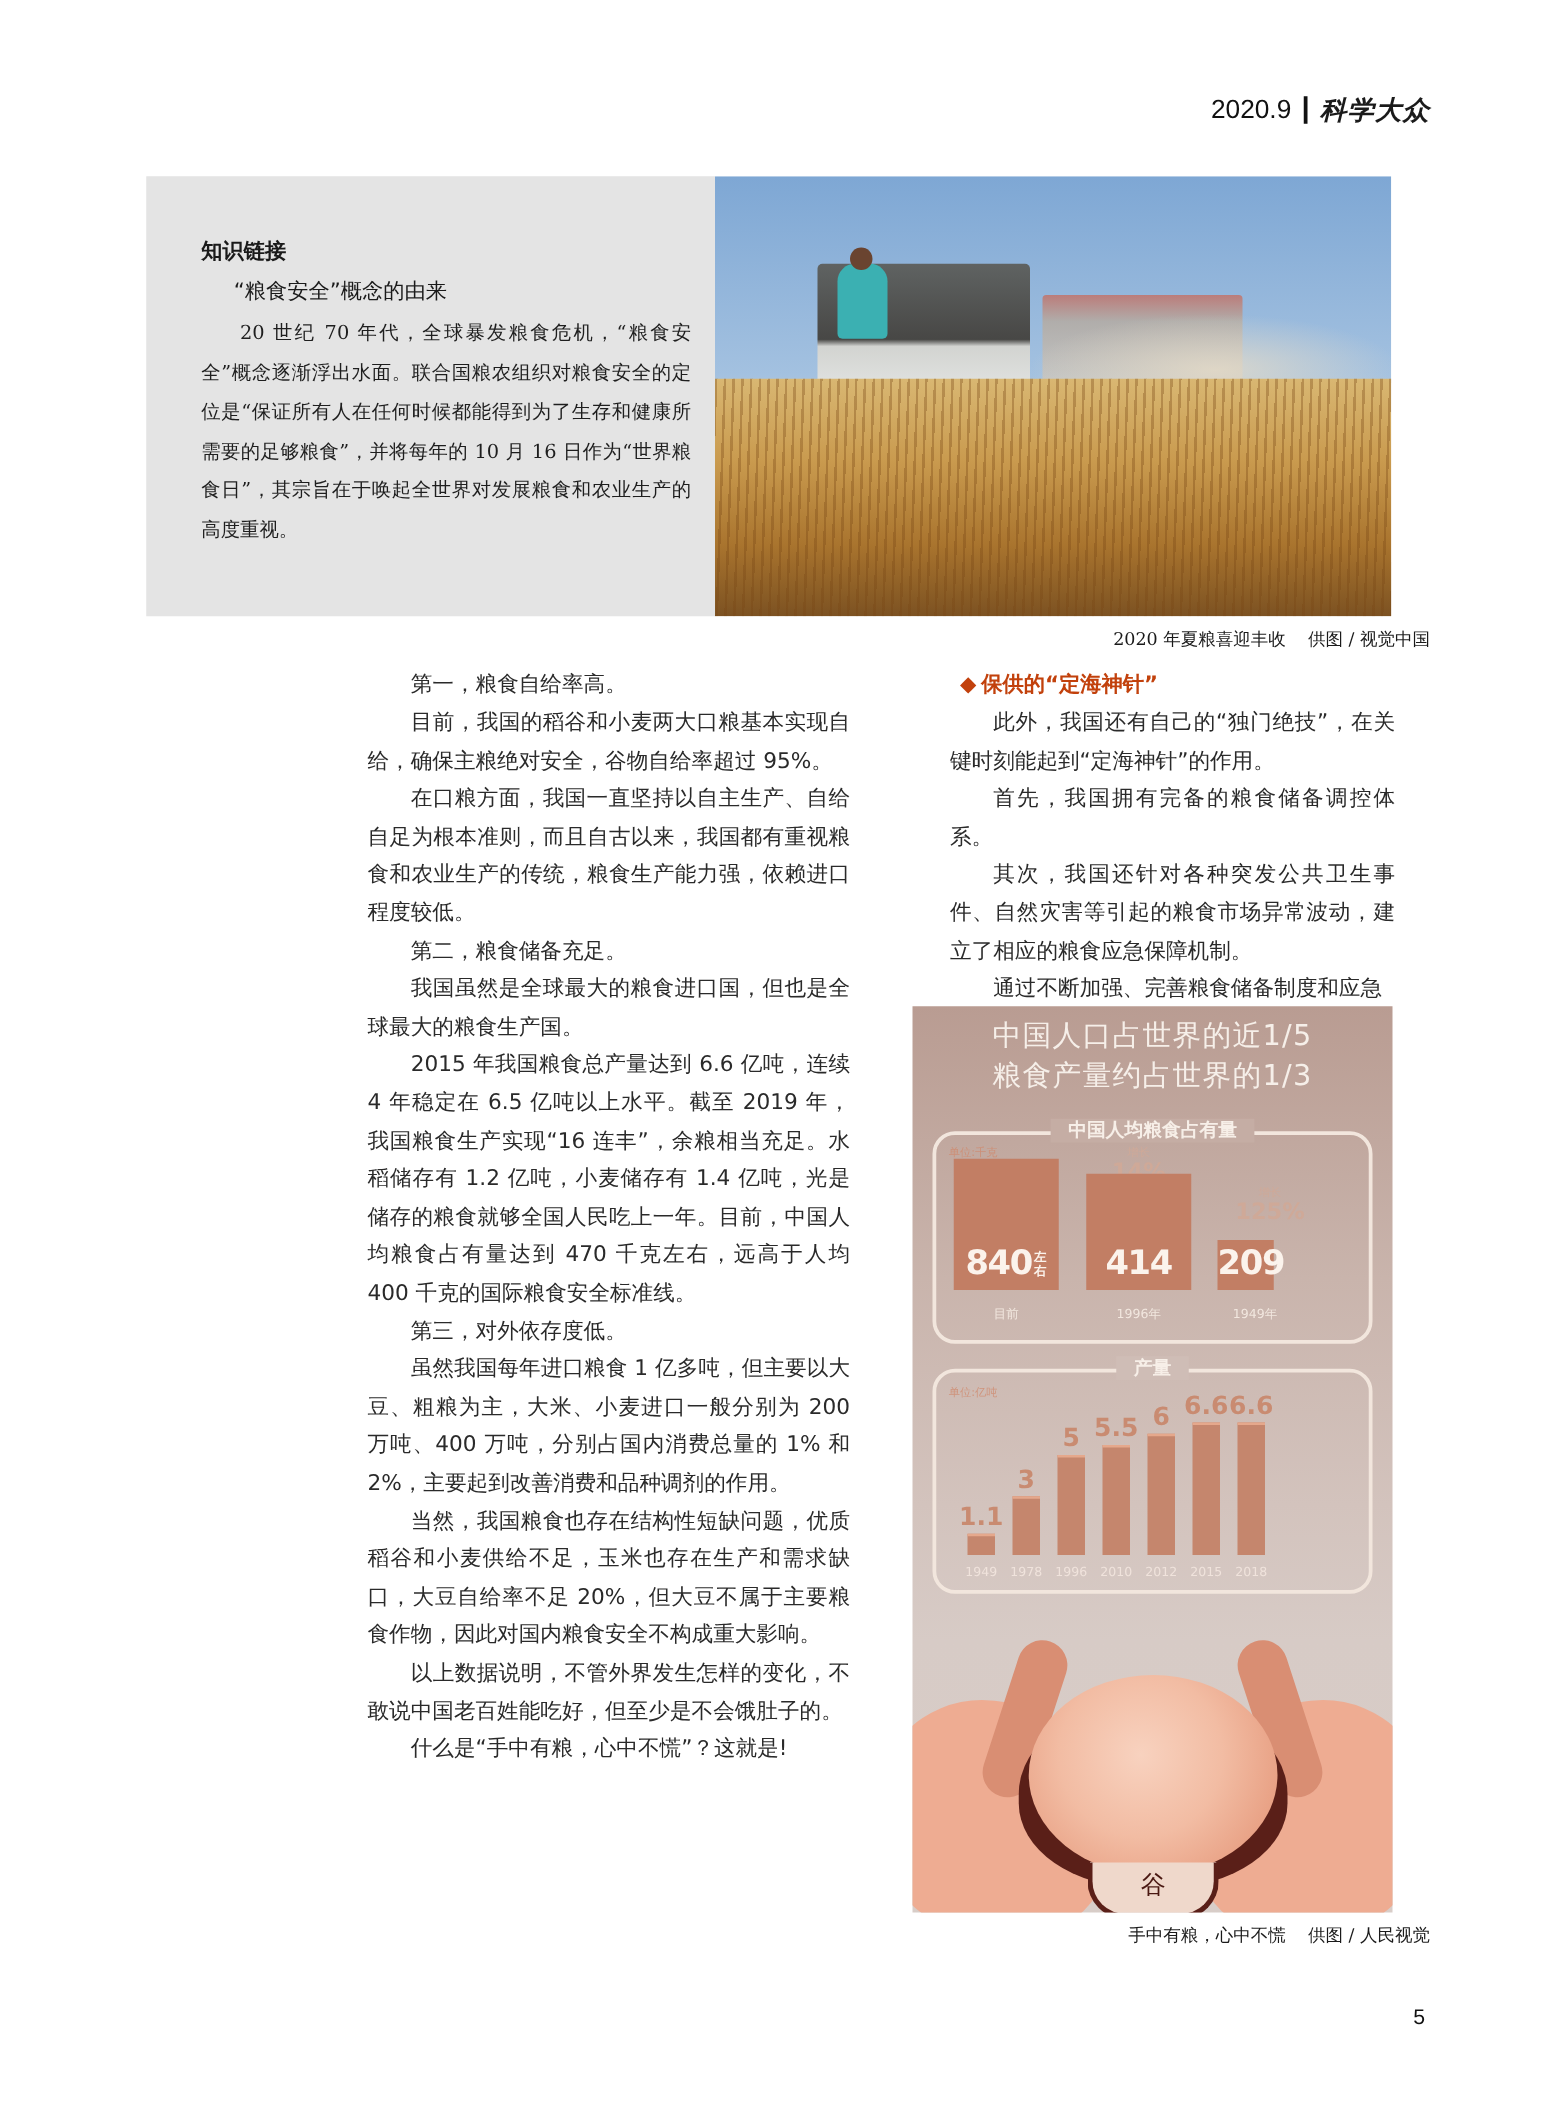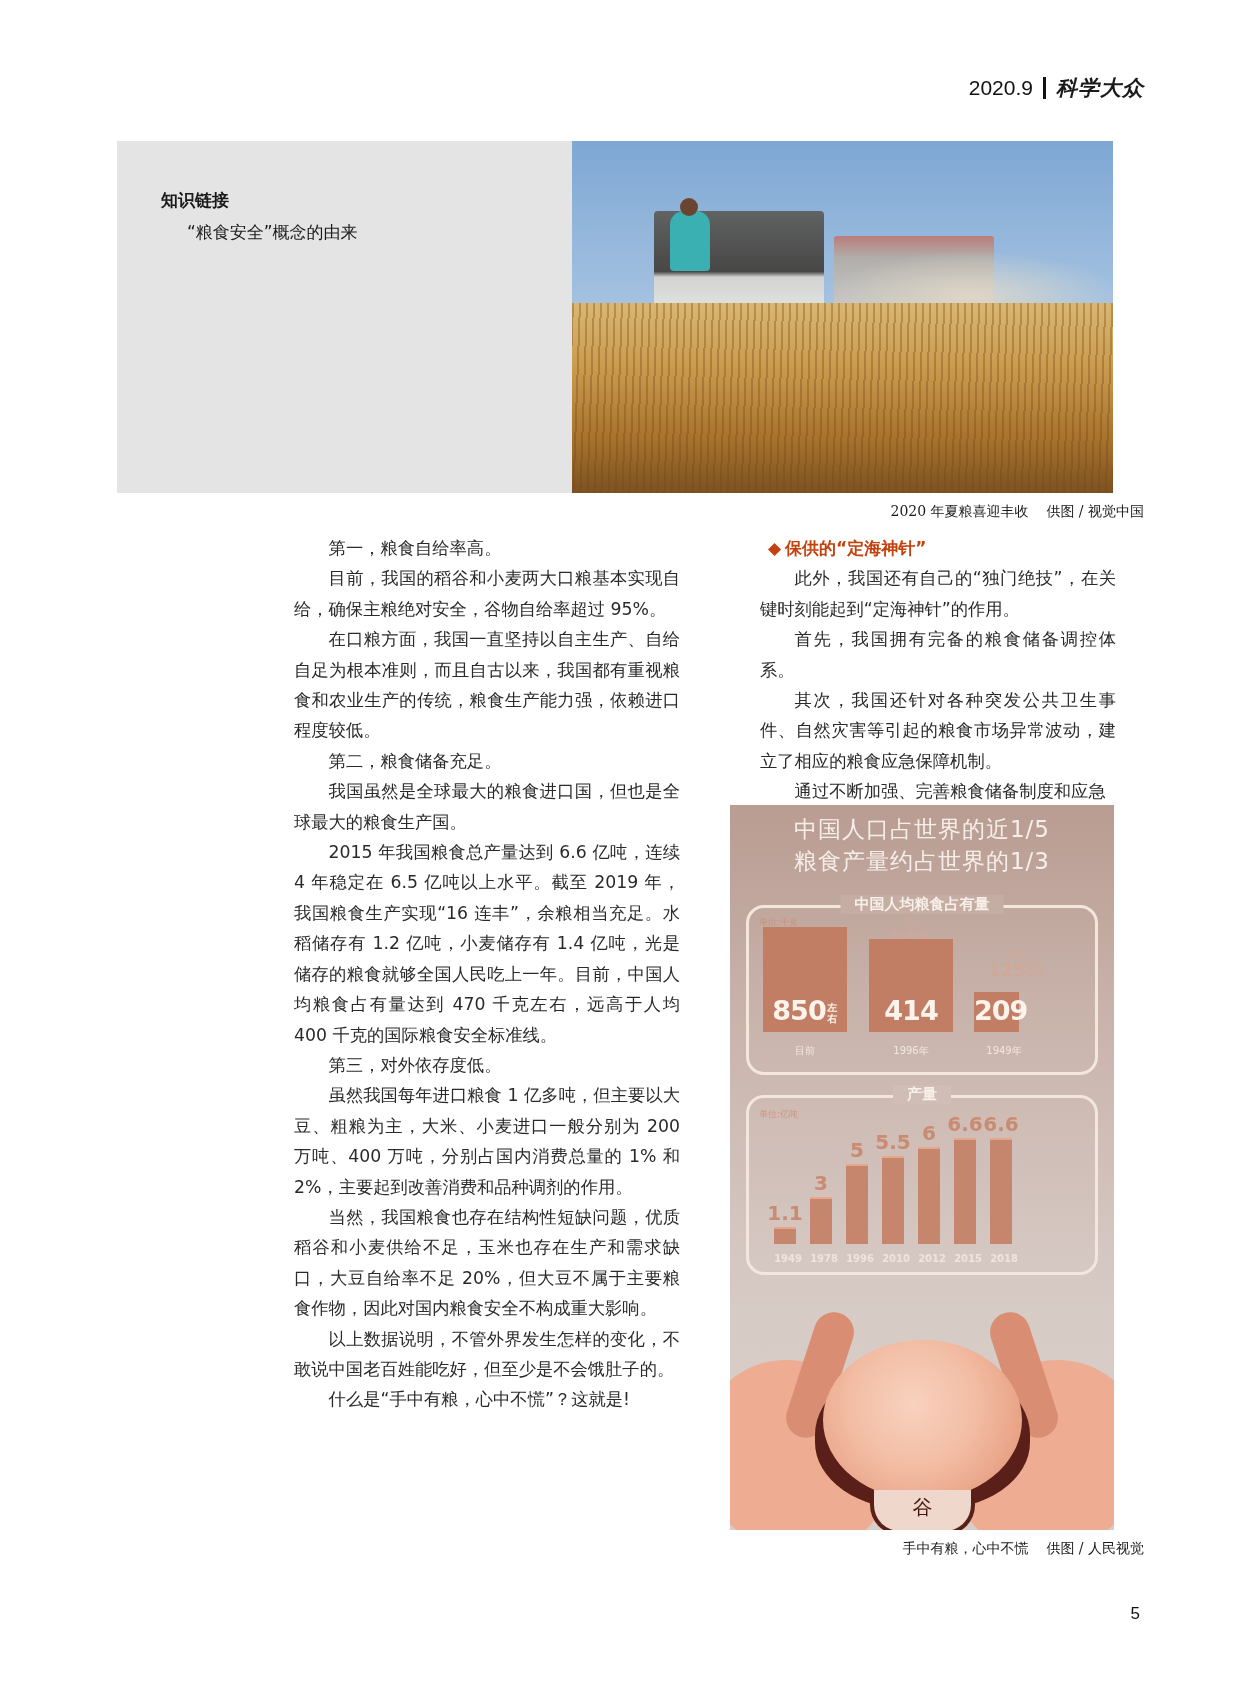--- a/index.html
+++ b/index.html
@@ -55,21 +55,21 @@
   .pbar { position: absolute; bottom: 40px; background: #c27e64; }
   .pbar .num { position: absolute; bottom: 6px; left: 0; right: 0; text-align: center; color: #fbf3ec; font-weight: 900; font-size: 27px; letter-spacing: -1px; }
   .pbar .num small { font-size: 10px; font-weight: 700; display: inline-block; width: 12px; line-height: 11px; vertical-align: middle; }
   .plabel { position: absolute; bottom: 14px; color: #f2e7df; font-size: 10px; text-align: center; }
   .growth { position: absolute; text-align: center; color: #cfa998; }
   .growth .g1 { font-size: 9px; display: block; }
   .growth .g2 { font-size: 18px; font-weight: 700; display: block; line-height: 18px; }
 
   .obar { position: absolute; bottom: 28px; width: 22px; background: #c5866d; border-top: 2px solid #e5a88c; }
   .oval { position: absolute; color: #c98b71; font-size: 20px; font-weight: 700; text-align: center; width: 40px; }
-  .oyear { position: absolute; bottom: 8px; color: #f0e3dc; font-size: 10px; text-align: right; width: 34px; font-weight: bold; }
+  .oyear { position: absolute; bottom: 8px; color: #f0e3dc; font-size: 10px; text-align: center; width: 34px; }
 
   .bowl-area { position: absolute; left: 0; top: 475px; width: 384px; height: 250px; }
   .hand-l { position: absolute; left: -30px; top: 80px; width: 190px; height: 190px; background: #eeac92; border-radius: 45% 55% 40% 50%; }
   .hand-r { position: absolute; right: -30px; top: 80px; width: 190px; height: 190px; background: #eeac92; border-radius: 55% 45% 50% 40%; }
   .thumb-l { position: absolute; left: 70px; top: 30px; width: 40px; height: 130px; background: #d98e73; border-radius: 20px; transform: rotate(18deg); }
   .thumb-r { position: absolute; right: 70px; top: 30px; width: 40px; height: 130px; background: #d98e73; border-radius: 20px; transform: rotate(-18deg); }
   .bowl { position: absolute; left: 85px; top: 60px; width: 215px; height: 190px; }
   .bowl .rim { position: absolute; left: 0; top: 20px; width: 215px; height: 150px; background: #5a1f18; border-radius: 50% 50% 45% 45%; }
   .bowl .rice { position: absolute; left: 8px; top: 0; width: 199px; height: 160px; border-radius: 50%;
     background: radial-gradient(circle at 45% 40%, #f8d2bf 0%, #f2bca3 45%, #e9a387 75%, #dc8f72 100%); }
@@ -84,20 +84,21 @@
 
 <div class="masthead">
   <span class="issue">2020.9</span>
   <span class="bar"></span>
   <span class="brand">科学大众</span>
 </div>
 
 <div class="kbox">
   <div class="k-title">知识链接</div>
   <div class="k-sub">“粮食安全”概念的由来</div>
+  <div class="k-body">20 世纪 70 年代，全球暴发粮食危机，“粮食安全”概念逐渐浮出水面。联合国粮农组织对粮食安全的定位是“保证所有人在任何时候都能得到为了生存和健康所需要的足够粮食”，并将每年的 10 月 16 日作为“世界粮食日”，其宗旨在于唤起全世界对发展粮食和农业生产的高度重视。</div>
 </div>
 
 <div class="photo">
   <div class="sky"></div>
   <div class="machine1"></div>
   <div class="driver"></div>
   <div class="head"></div>
   <div class="machine2"></div>
   <div class="dust"></div>
   <div class="wheat"></div>
@@ -132,21 +133,21 @@
   <div class="ttl">
     <div>中国人口占世界的近1/5</div>
     <div>粮食产量约占世界的1/3</div>
   </div>
 
   <div class="frame f1">
     <div class="ftitle">中国人均粮食占有量</div>
     <div class="unit" style="left:10px; top:8px;">单位:千克</div>
 
     <div class="pbar" style="left:14px; width:84px; height:105px;">
-      <div class="num"><span>850</span><small>左右</small></div>
+      <div class="num"><span>840</span><small>左右</small></div>
     </div>
     <div class="plabel" style="left:14px; width:84px;">目前</div>
 
     <div class="growth" style="left:120px; width:84px; top:8px;">
       <span class="g1">增长</span>
       <span class="g2">14%</span>
     </div>
     <div class="pbar" style="left:120px; width:84px; height:93px;">
       <div class="num">414</div>
     </div>

